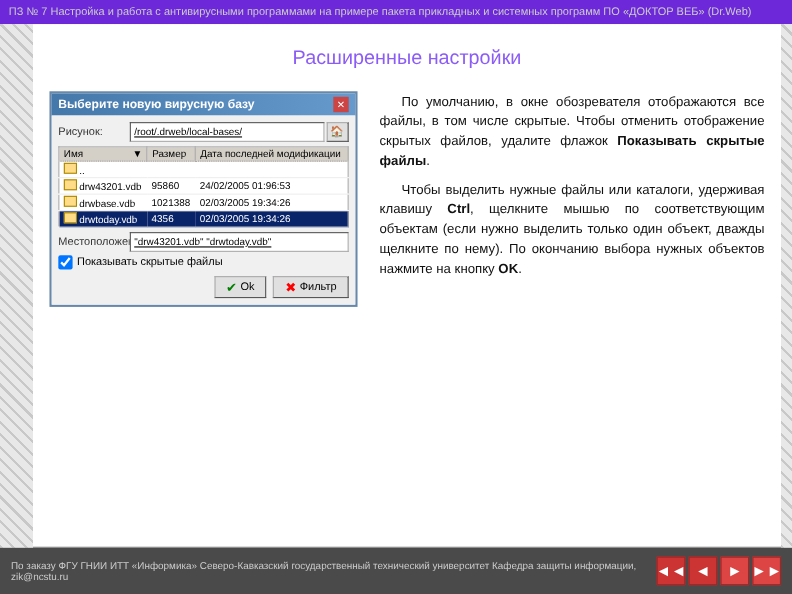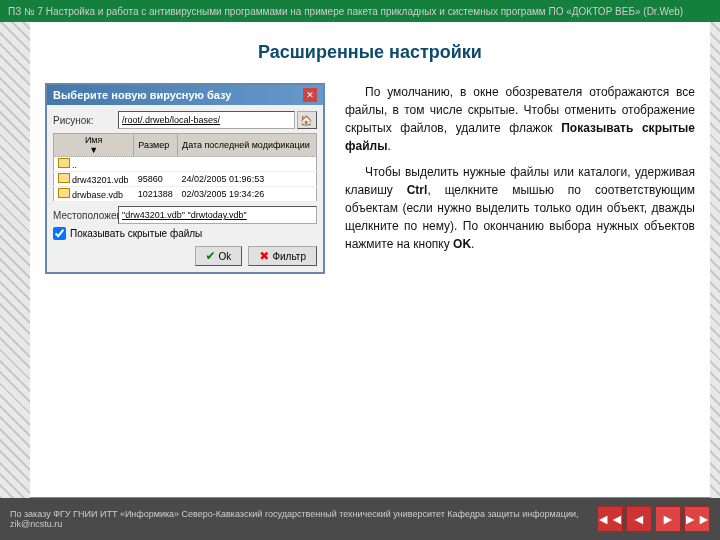--- a/index.html
+++ b/index.html
@@ -8,21 +8,21 @@
       height: 540px;
       font-family: Arial, sans-serif;
       font-size: 12px;
       background: #fff;
       overflow: hidden;
       position: relative;
     }
 
     
     #top-bar {
-      background: #15803d;
+      background: #6d28d9;
       color: #ccc;
       font-size: 10px;
       padding: 3px 8px;
       display: flex;
       align-items: center;
       height: 22px;
       overflow: hidden;
       text-align: right;
     }
 
@@ -65,22 +65,22 @@
       right: 10px;
       bottom: 42px;
       background: #fff;
       padding: 10px 15px;
     }
 
     
     #page-title {
       text-align: center;
       font-size: 18px;
-      font-weight: bold;
-      color: #0c4a6e;
+      font-weight: normal;
+      color: #8b5cf6;
       margin-top: 10px;
       margin-bottom: 20px;
     }
 
     
     #columns {
       display: flex;
       gap: 20px;
       align-items: flex-start;
     }
@@ -212,21 +212,20 @@
       background: #ffdd88;
       border: 1px solid #aa8800;
       margin-right: 2px;
       font-size: 7px;
     }
 
     .th-sort {
       display: flex;
       align-items: center;
       justify-content: space-between;
-      flex-direction: column;
     }
 
     .dotted-row {
       border-top: 1px dotted #aaa;
       height: 14px;
     }
 
     #location-row {
       display: flex;
       align-items: center;
@@ -427,20 +426,25 @@
             <tr>
       <td><span class="file-icon"></span>drw43201.vdb</td>
       <td>95860</td>
       <td>24/02/2005 01:96:53</td>
     </tr>
                 <tr>
       <td><span class="file-icon"></span>drwbase.vdb</td>
       <td>1021388</td>
       <td>02/03/2005 19:34:26</td>
     </tr>
+                <tr class="selected">
+      <td><span class="file-icon"></span>drwtoday.vdb</td>
+      <td>4356</td>
+      <td>02/03/2005 19:34:26</td>
+    </tr>
               </tbody>
           </table>
 
           <div id="location-row">
             <span class="dialog-label">Местоположение:</span>
             <div class="dialog-input" style="flex:1; font-size:9px; overflow:hidden;">"drw43201.vdb" "drwtoday.vdb"</div>
           </div>
 
 
           <div id="checkbox-row">

